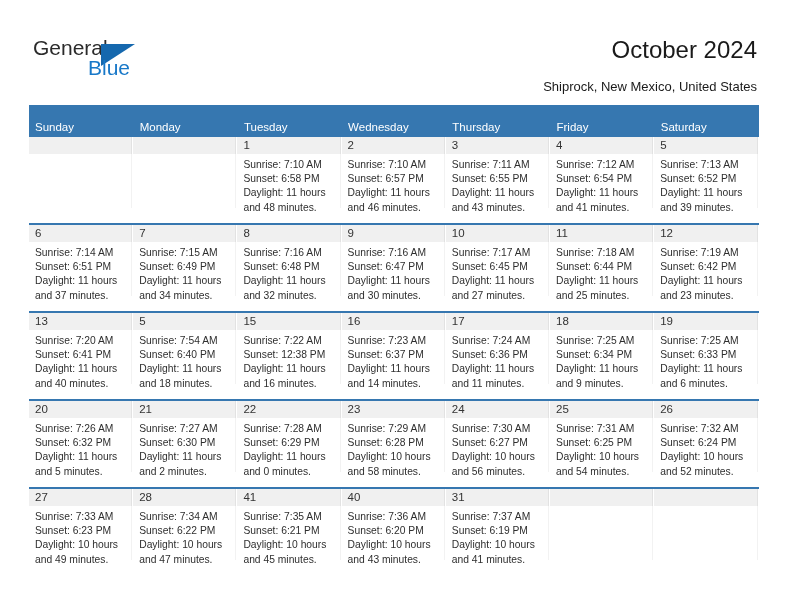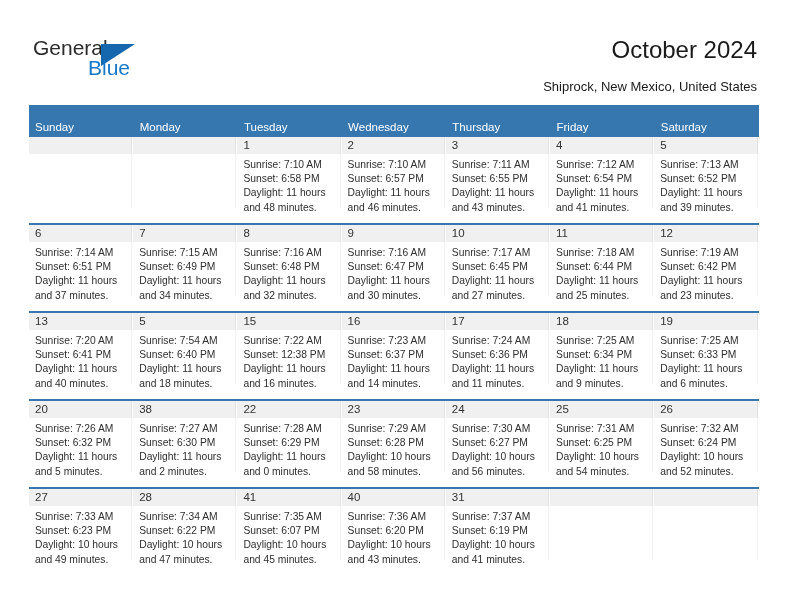--- a/index.html
+++ b/index.html
@@ -427,21 +427,21 @@
             <div class="cell-body">
               <div class="cell-line">Sunrise: 7:26 AM</div>
               <div class="cell-line">Sunset: 6:32 PM</div>
               <div class="cell-line">Daylight: 11 hours</div>
               <div class="cell-line">and 5 minutes.</div>
             </div>
           </div>
         </td>
         <td>
           <div class="cell-inner">
-            <div class="daynum-band">38</div>
+            <div class="daynum-band">21</div>
             <div class="cell-body">
               <div class="cell-line">Sunrise: 7:27 AM</div>
               <div class="cell-line">Sunset: 6:30 PM</div>
               <div class="cell-line">Daylight: 11 hours</div>
               <div class="cell-line">and 2 minutes.</div>
             </div>
           </div>
         </td>
         <td>
           <div class="cell-inner">
@@ -521,21 +521,21 @@
               <div class="cell-line">Daylight: 10 hours</div>
               <div class="cell-line">and 47 minutes.</div>
             </div>
           </div>
         </td>
         <td>
           <div class="cell-inner">
             <div class="daynum-band">41</div>
             <div class="cell-body">
               <div class="cell-line">Sunrise: 7:35 AM</div>
-              <div class="cell-line">Sunset: 6:07 PM</div>
+              <div class="cell-line">Sunset: 6:21 PM</div>
               <div class="cell-line">Daylight: 10 hours</div>
               <div class="cell-line">and 45 minutes.</div>
             </div>
           </div>
         </td>
         <td>
           <div class="cell-inner">
             <div class="daynum-band">40</div>
             <div class="cell-body">
               <div class="cell-line">Sunrise: 7:36 AM</div>

